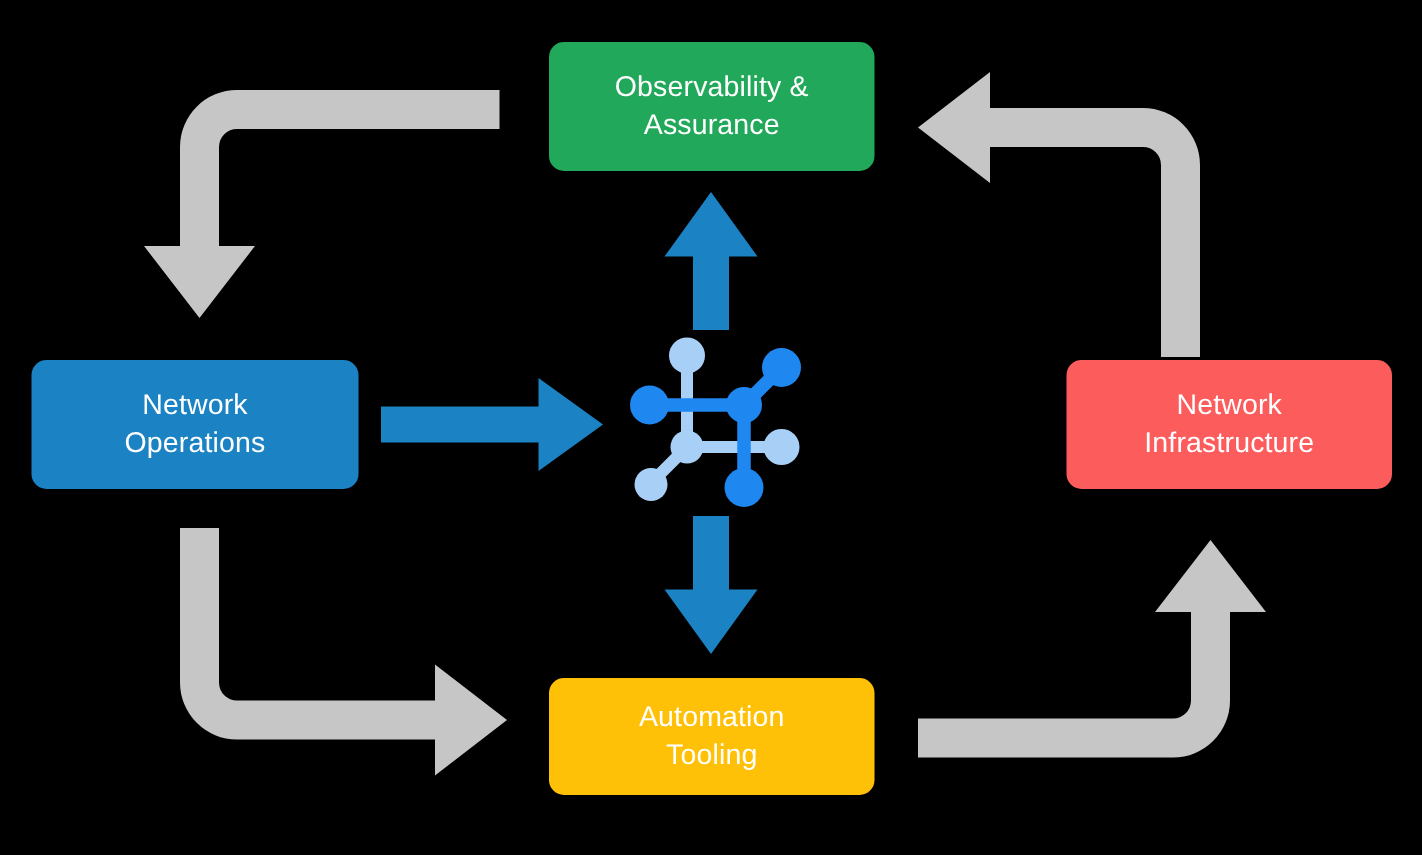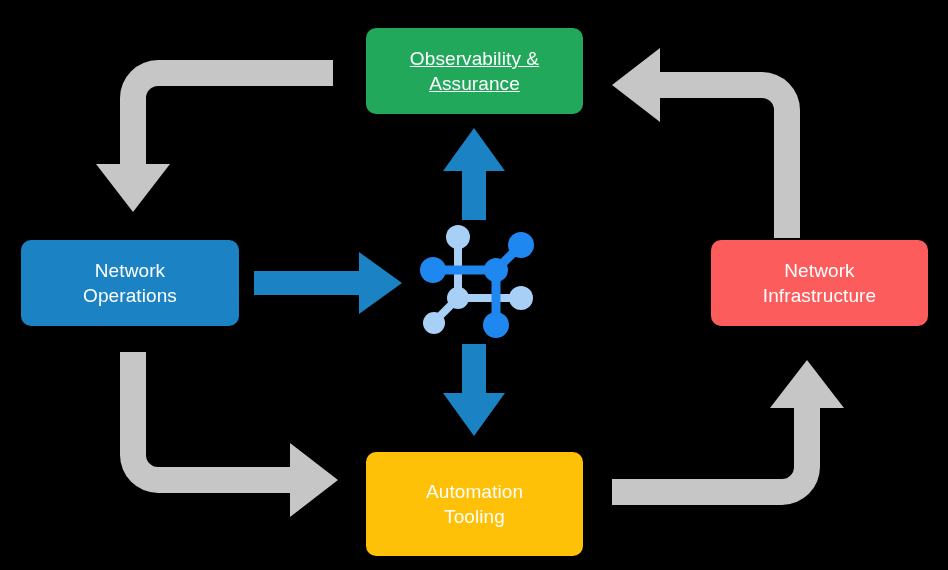--- a/index.html
+++ b/index.html
@@ -19,24 +19,24 @@
     text-align:center;
     color:#ffffff;
     font-size:19px;
     line-height:1.32;
     font-weight:400;
     letter-spacing:.1px;
     box-sizing:border-box;
     padding:6px 10px;
     z-index:4;
   }
-  #box-observability{left:366px;top:28px;width:217px;height:86px;background:#22A85A;text-decoration:underline;}
+  #box-observability{left:366px;top:28px;width:217px;height:86px;background:#22A85A;}
   #box-netops{left:21px;top:240px;width:218px;height:86px;background:#1B82C4;}
   #box-netinfra{left:711px;top:240px;width:217px;height:86px;background:#FC5C5C;}
-  #box-automation{left:366px;top:452px;width:217px;height:104px;background:#FFC107;}
+  #box-automation{left:366px;top:452px;width:217px;height:78px;background:#FFC107;}
 
   .box-label{display:block;white-space:pre-line;}
   #icon-wrap{position:absolute;left:418px;top:222px;width:120px;height:116px;z-index:5;}
 </style>
 </head>
 <body>
 
 <div id="stage">
 
   <svg class="layer" viewBox="0 0 948 570">

